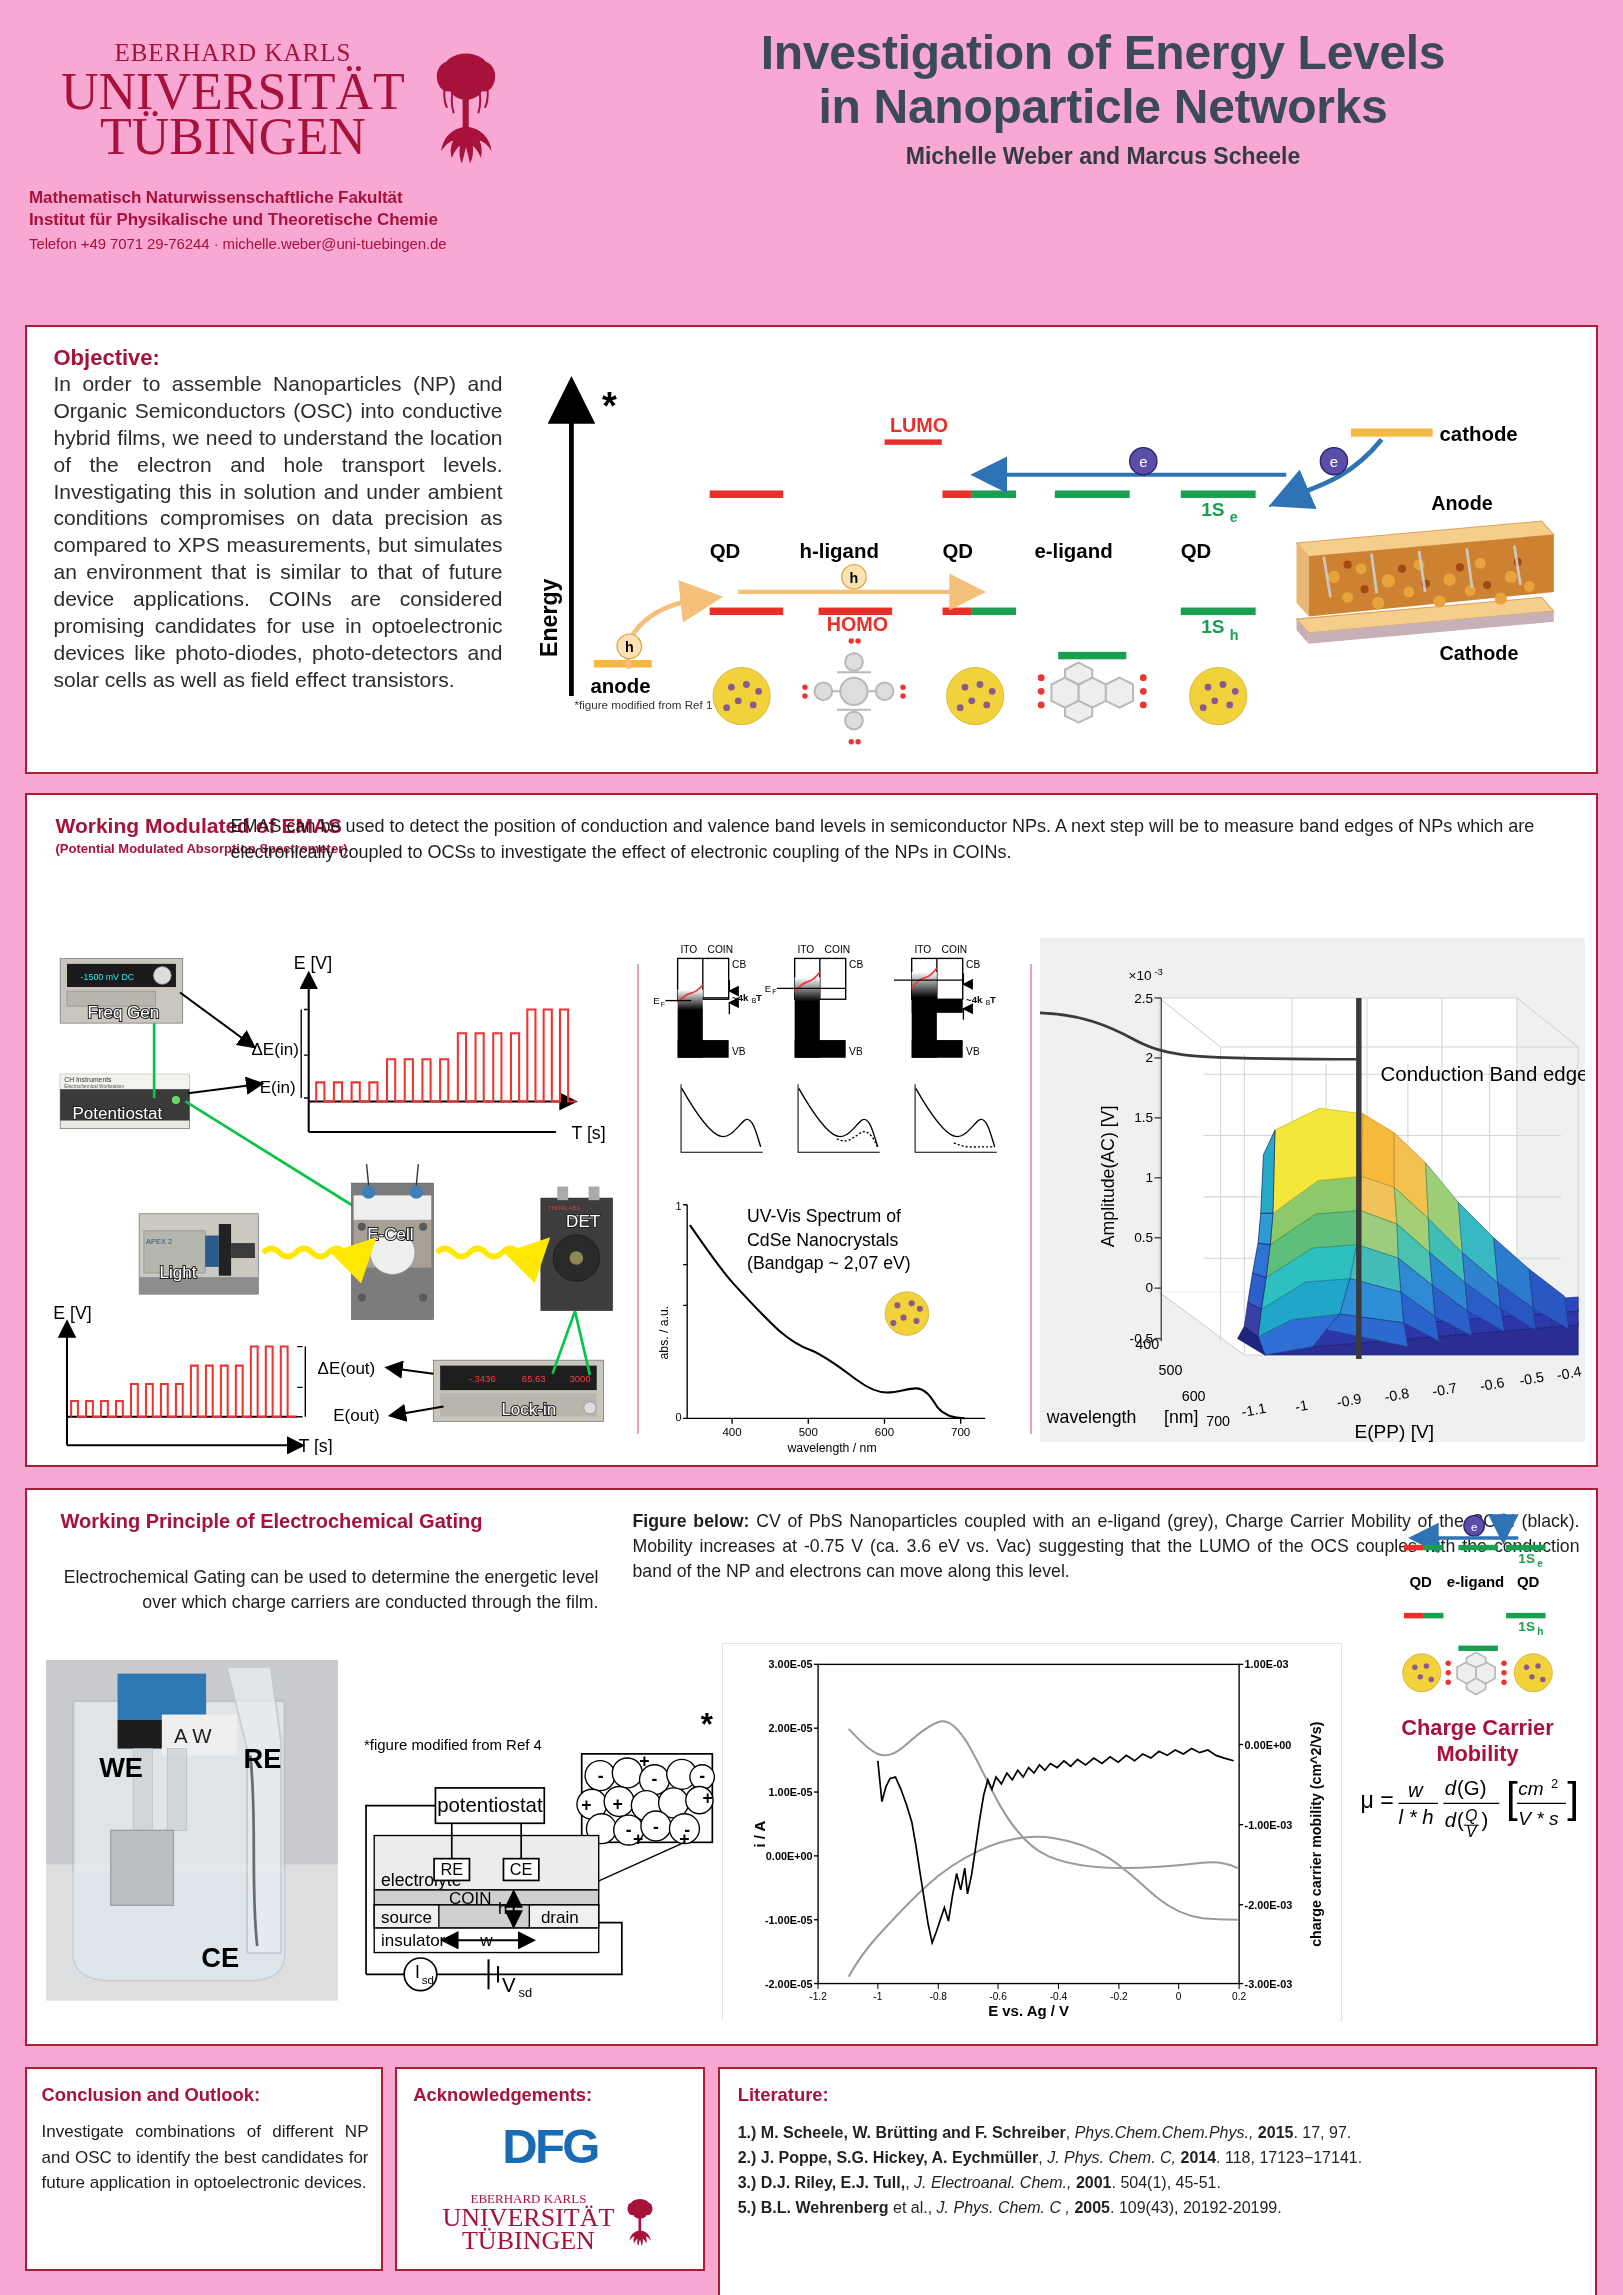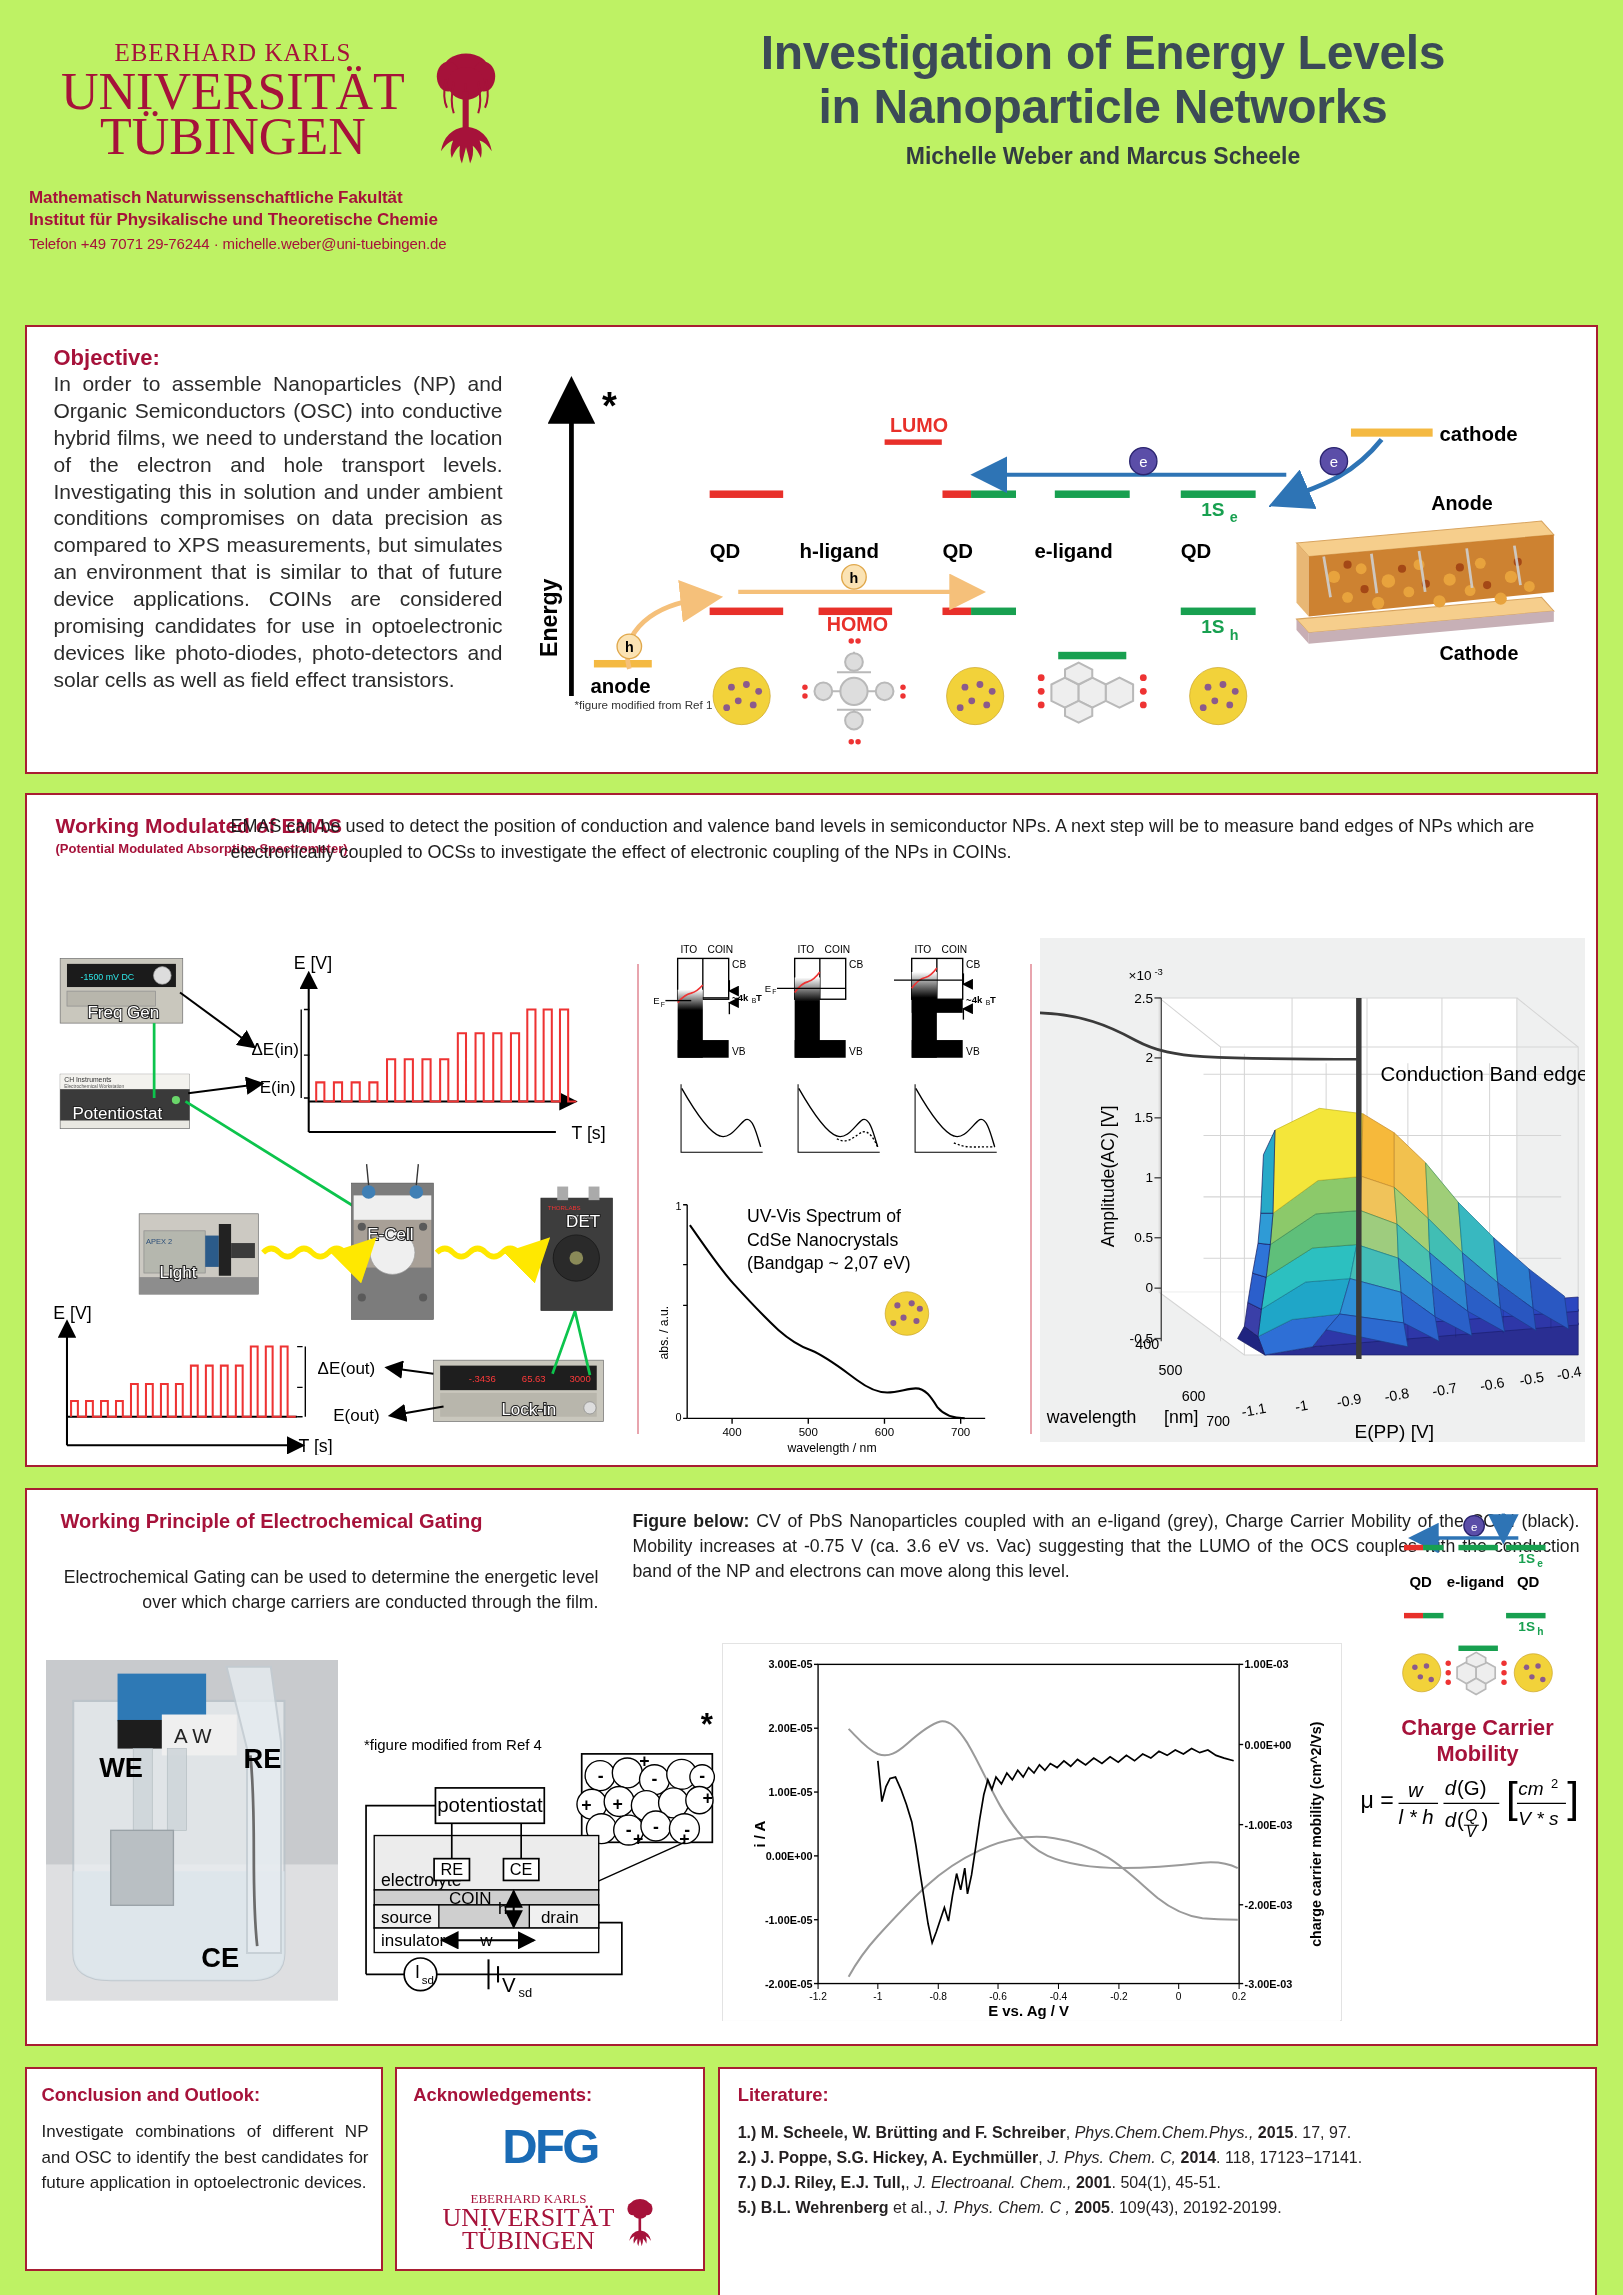--- a/index.html
+++ b/index.html
@@ -3,21 +3,21 @@
 <meta charset="utf-8">
 <style>
   * { box-sizing: border-box; margin:0; padding:0; }
   html,body { background:#fff; }
   body {
     width:1623px; height:2295px; position:relative;
     font-family:"Liberation Sans", sans-serif;
     color:#231f20;
     overflow:hidden;
   }
-  .poster { position:absolute; inset:0; background:#bef264; }
+  .poster { position:absolute; inset:0; background:#f9a8d4; }
 
   
   .header { position:absolute; left:0; top:0; width:1623px; height:310px; }
   .uni-logo { position:absolute; left:61px; top:41px; width:518px; }
   .logo-row { display:flex; align-items:flex-start; gap:20.4px; }
   .logo-words { color:#A6123A; text-align:center; font-family:"Liberation Serif", serif; line-height:0.98; }
   .lw1 { font-size:25px; letter-spacing:1px; }
   .lw2 { font-size:52px; letter-spacing:0px; margin-top:1.4px; }
   .lw3 { font-size:52px; letter-spacing:0px; margin-top:-5.4px; }
   .tree { width:82px; height:129px; flex:0 0 82px; margin-top:2.7px; }
@@ -1025,19 +1025,19 @@
         </g>
       </svg>
     </div>
   </div>
 
   <div class="sec sec-lit">
     <div class="lit-head h-red">Literature:</div>
     <div class="lit-list" id="lit-list">
         <div><b>1.) M. Scheele, W. Brütting and F. Schreiber</b>, <i>Phys.Chem.Chem.Phys.,</i> <b>2015</b>. 17, 97.</div>
         <div><b>2.) J. Poppe, S.G. Hickey, A. Eychmüller</b>, <i>J. Phys. Chem. C,</i> <b>2014</b>. 118, 17123−17141.</div>
-        <div><b>7.) D.J. Riley, E.J. Tull,</b>, <i>J. Electroanal. Chem.,</i> <b>2001</b>. 504(1), 45-51.</div>
+        <div><b>3.) D.J. Riley, E.J. Tull,</b>, <i>J. Electroanal. Chem.,</i> <b>2001</b>. 504(1), 45-51.</div>
         <div><b>5.) B.L. Wehrenberg</b> et al., <i>J. Phys. Chem. C ,</i> <b>2005</b>. 109(43), 20192-20199.</div>
       </div>
   </div>
 
 </div>
 
 
 </body></html>

